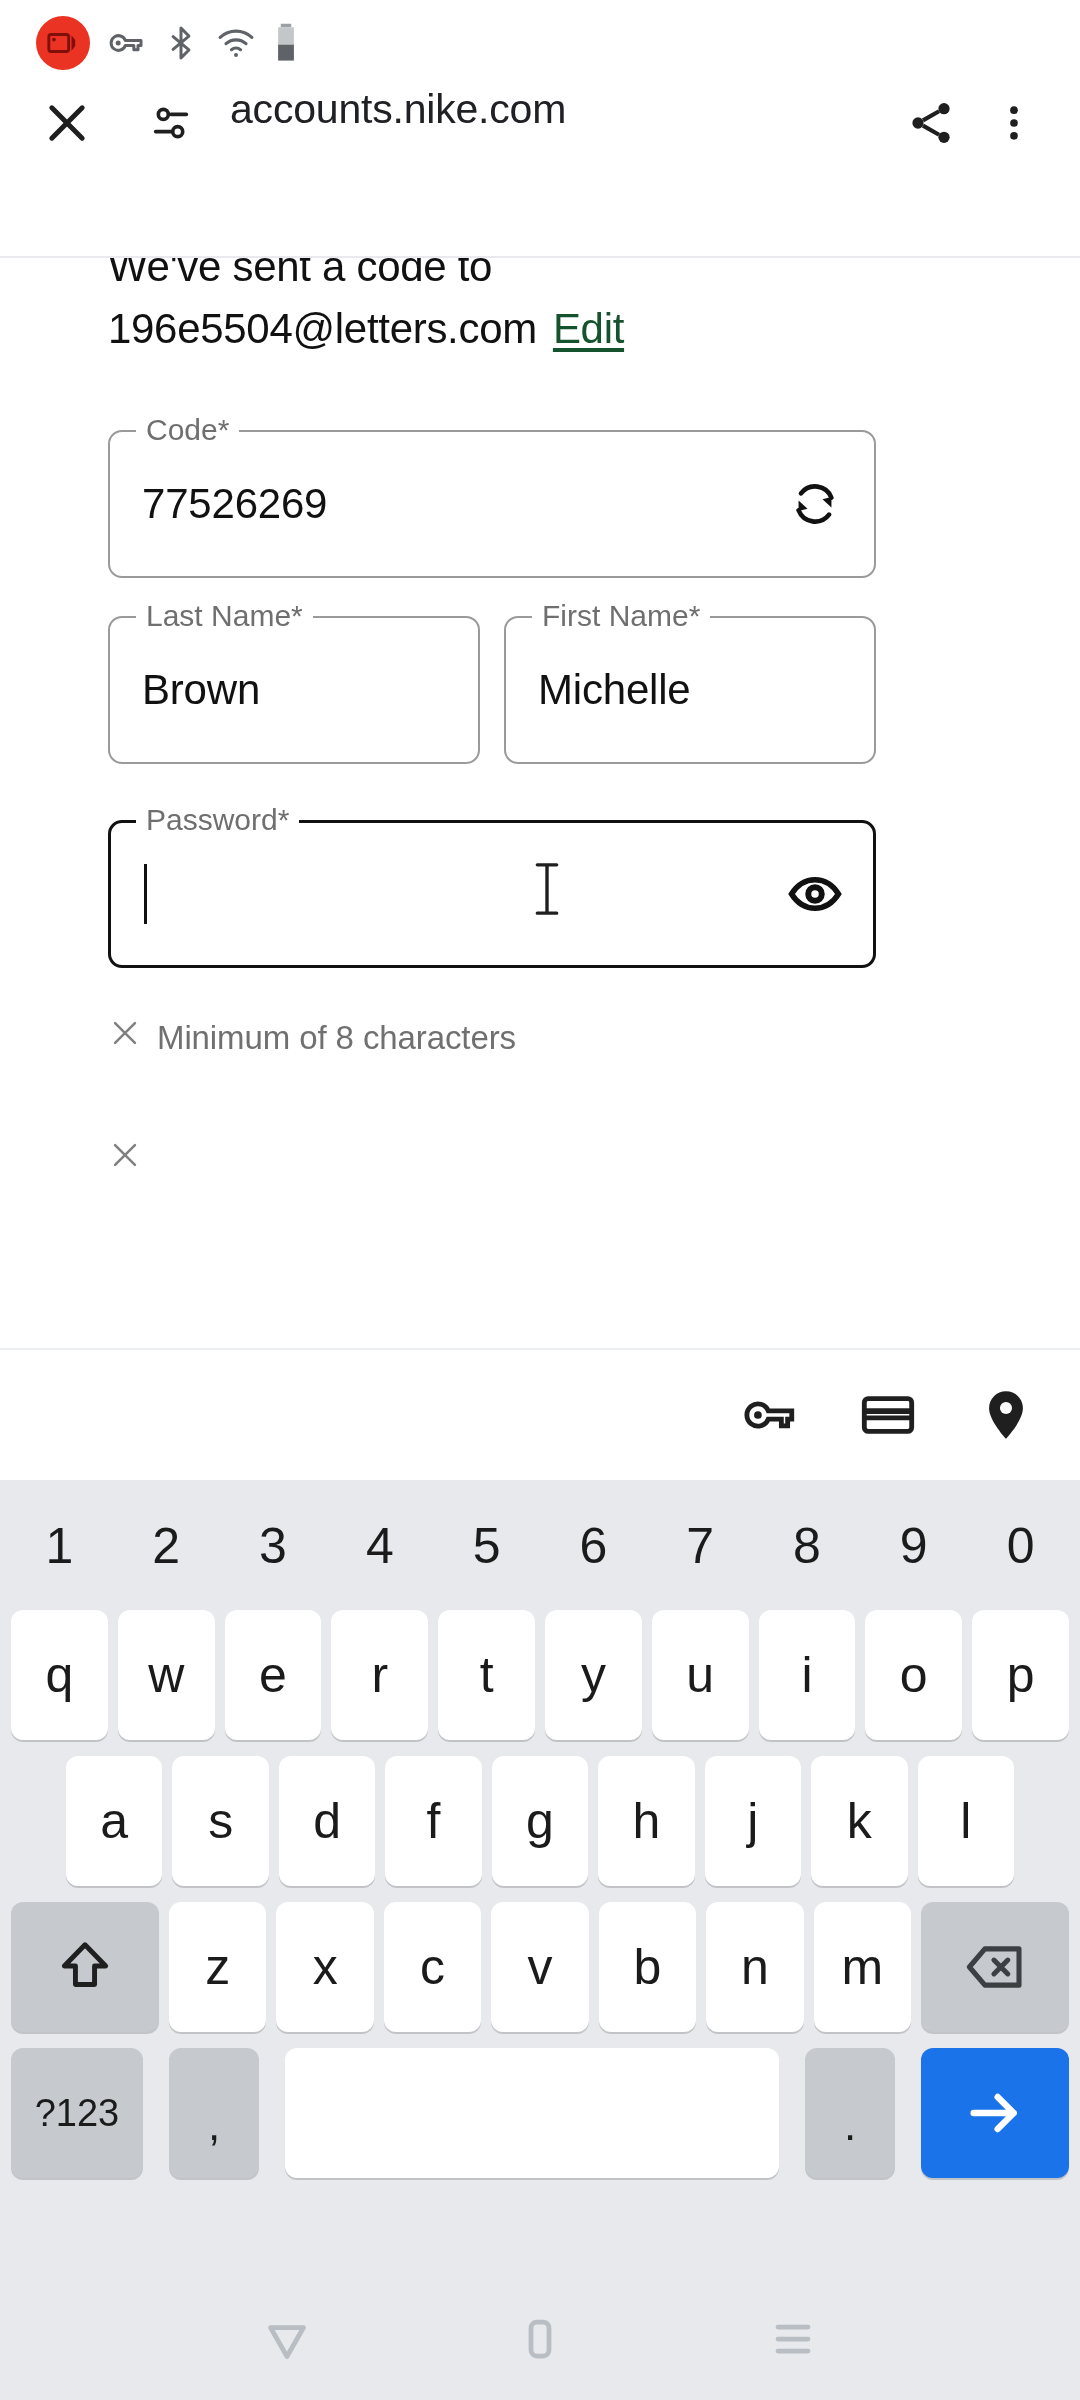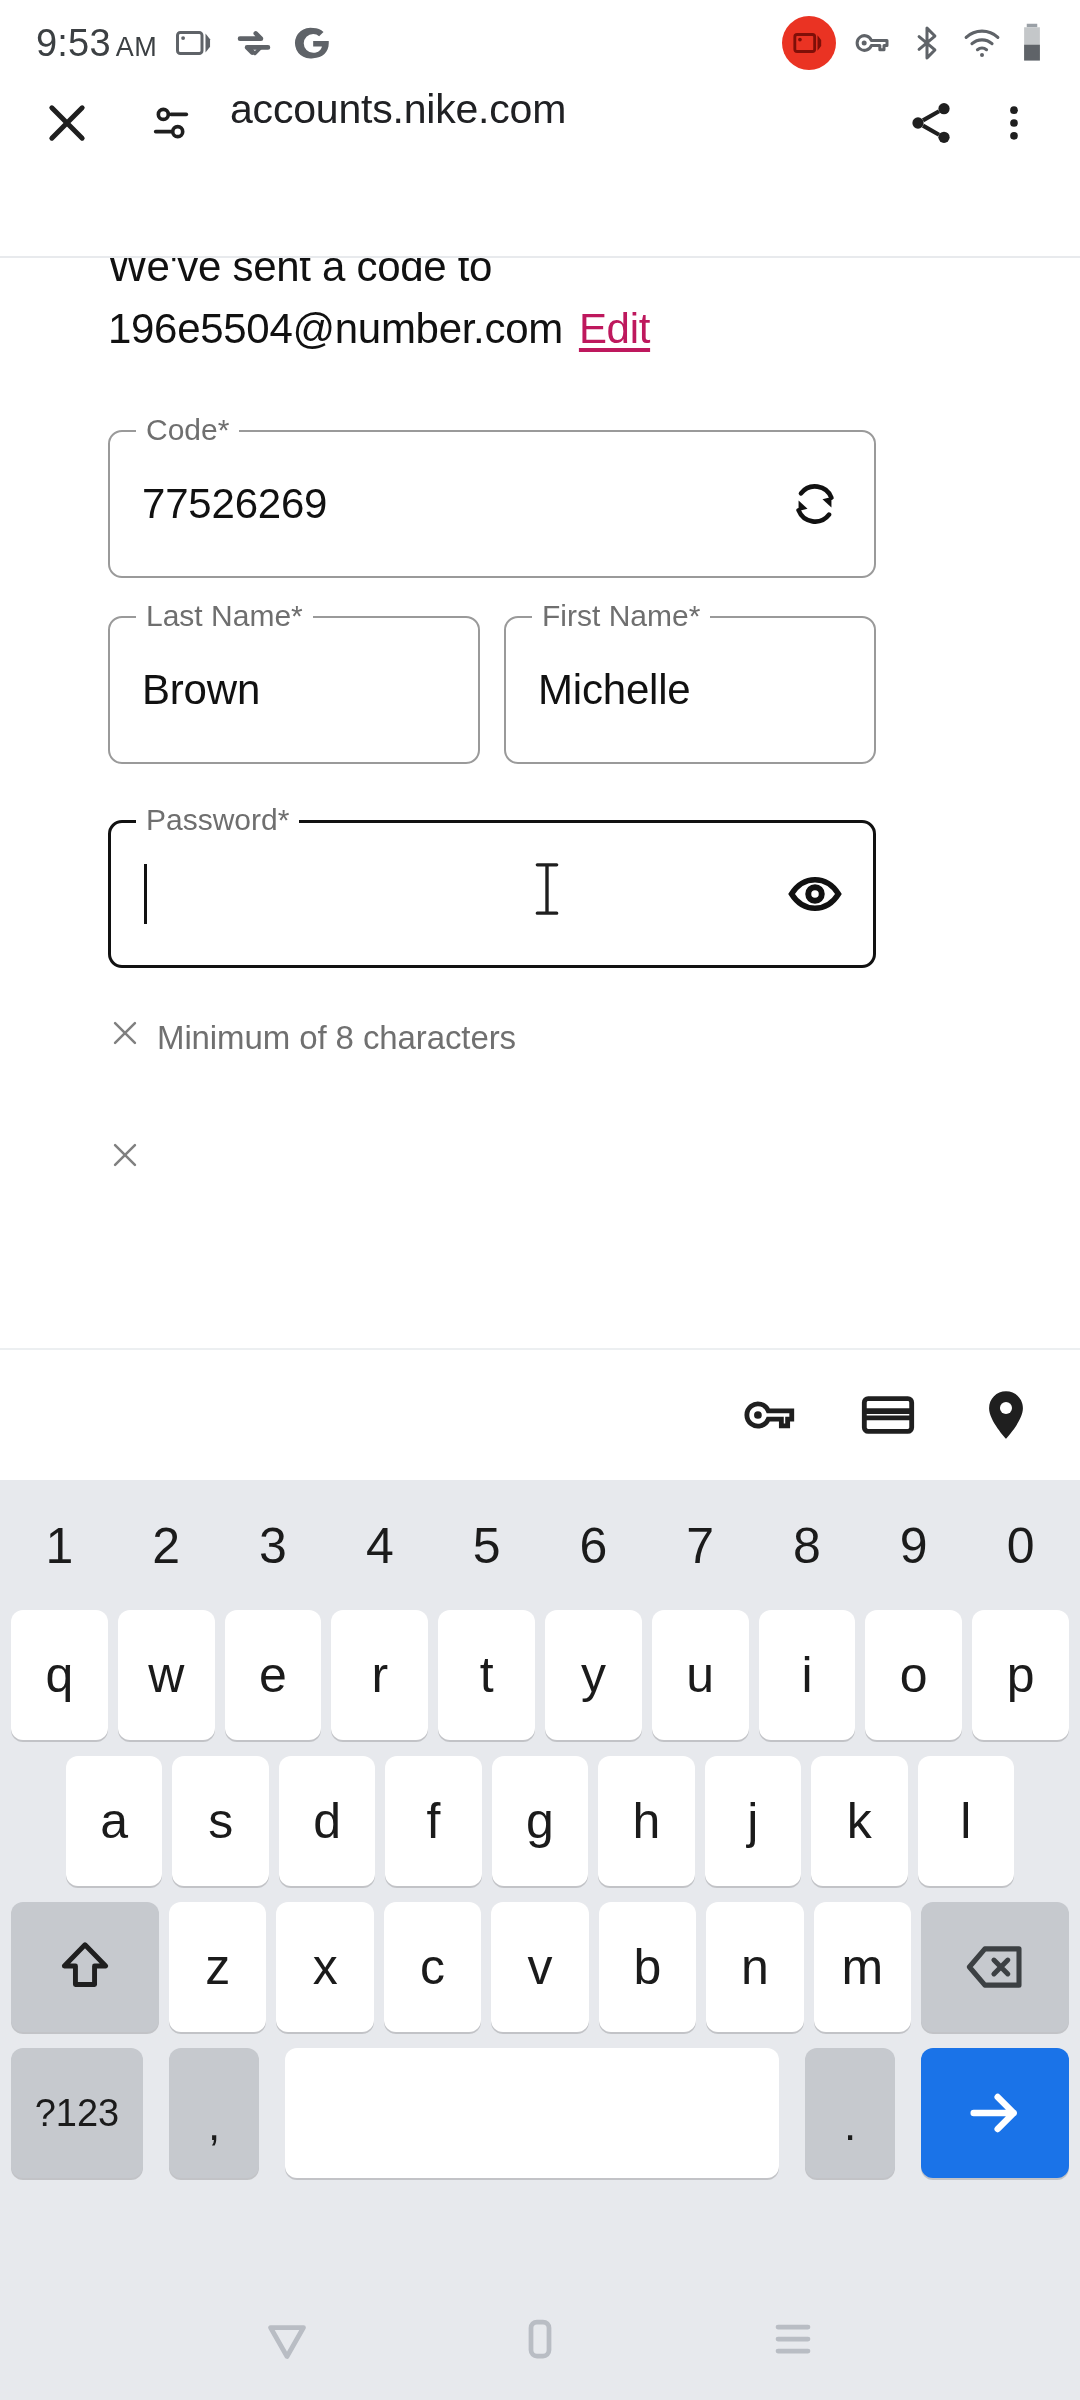--- a/index.html
+++ b/index.html
@@ -79,21 +79,21 @@
     left: 0; width: 984px;
     padding: 0 108px;
   }
   .sent-line {
     font-size: 42px; color: #111111;
     line-height: 62px;
     letter-spacing: -0.3px;
   }
   .sent-line2 { display: flex; align-items: baseline; gap: 16px; }
   .edit-link {
-    font-size: 42px; color: #be185d;
+    font-size: 42px; color: #14532d;
     text-decoration: underline;
     text-underline-offset: 5px;
   }
 
   
   .field {
     position: relative;
     margin-top: 38px;
     height: 148px;
   }
@@ -218,37 +218,20 @@
     padding: 0 160px;
   }
   .nav-ic { width: 70px; height: 70px; display:flex; align-items:center; justify-content:center; }
 </style>
 </head>
 <body>
 
 <div id="screen">
 
   <div class="statusbar">
-    <div class="sb-left">
-      <div>
-        <span class="sb-time">9:53</span><span class="sb-ampm">AM</span>
-      </div>
-      <svg class="sb-icon" width="42" height="42" viewBox="0 0 24 24">
-        <rect x="2" y="6" width="14" height="12" rx="1.6" fill="none" stroke="#5f6368" stroke-width="1.7"></rect>
-        <circle cx="5.2" cy="9.2" r="1.1" fill="#5f6368"></circle>
-        <path d="M18 6.6 L18 17.4 L20.6 14.2 L20.6 9.8 Z" fill="#5f6368"></path>
-      </svg>
-      <svg class="sb-icon" width="42" height="42" viewBox="0 0 24 24">
-        <path d="M4 9.5 h12 l-3-3 M20 14.5 h-12 l3 3" fill="none" stroke="#5f6368" stroke-width="2.6" stroke-linecap="round" stroke-linejoin="round"></path>
-        <path d="M10.5 16 l2 2 l3.5 -3.6" fill="none" stroke="#5f6368" stroke-width="2" stroke-linecap="round" stroke-linejoin="round"></path>
-      </svg>
-      <svg class="sb-icon" width="42" height="42" viewBox="0 0 24 24">
-        <path d="M21 12.2c0 5-3.6 8.5-8.9 8.5A8.8 8.8 0 1 1 12.1 3.4c2.4 0 4.4.9 5.9 2.3l-2.5 2.4a5 5 0 0 0-3.4-1.3 5.4 5.4 0 0 0 0 10.8c3.1 0 4.6-1.8 5-3.6h-5v-3.2H21z" fill="#5f6368"></path>
-      </svg>
-    </div>
     <div class="sb-right">
       <div class="rec-badge">
         <svg width="34" height="34" viewBox="0 0 24 24">
           <rect x="2" y="6" width="14" height="12" rx="1.6" fill="none" stroke="#7f0f08" stroke-width="2"></rect>
           <circle cx="5.6" cy="9.6" r="1.3" fill="#7f0f08"></circle>
           <path d="M18 6.6 L18 17.4 L20.6 14.2 L20.6 9.8 Z" fill="#7f0f08"></path>
         </svg>
       </div>
       <svg class="sb-icon" width="40" height="40" viewBox="0 0 24 24">
         <path d="M11.6 10.5a4.4 4.4 0 1 0 0 3h5.1v2.6h2.5v-2.6H21v-3z" fill="none" stroke="#5f6368" stroke-width="1.8" stroke-linejoin="round"></path>
@@ -302,21 +285,21 @@
       </svg>
     </div>
   </div>
   <div class="bb-divider"></div>
 
   <div class="pagecontent">
     <div class="inner">
 
       <div class="sent-line">We've sent a code to</div>
       <div class="sent-line sent-line2">
-        <span>196e5504@number.com</span>
+        <span>196e5504@letters.com</span>
         <span class="edit-link">Edit</span>
       </div>
 
       <div class="field" style="margin-top:70px;">
         <div class="fs"></div>
         <div class="lbl">Code*</div>
         <div class="val">77526269</div>
         <div class="fld-icon">
           <svg width="58" height="58" viewBox="0 0 24 24">
             <path d="M5.2 14.6a7.3 7.3 0 0 0 12.6 1.8" fill="none" stroke="#111" stroke-width="1.9" stroke-linecap="round"></path>

